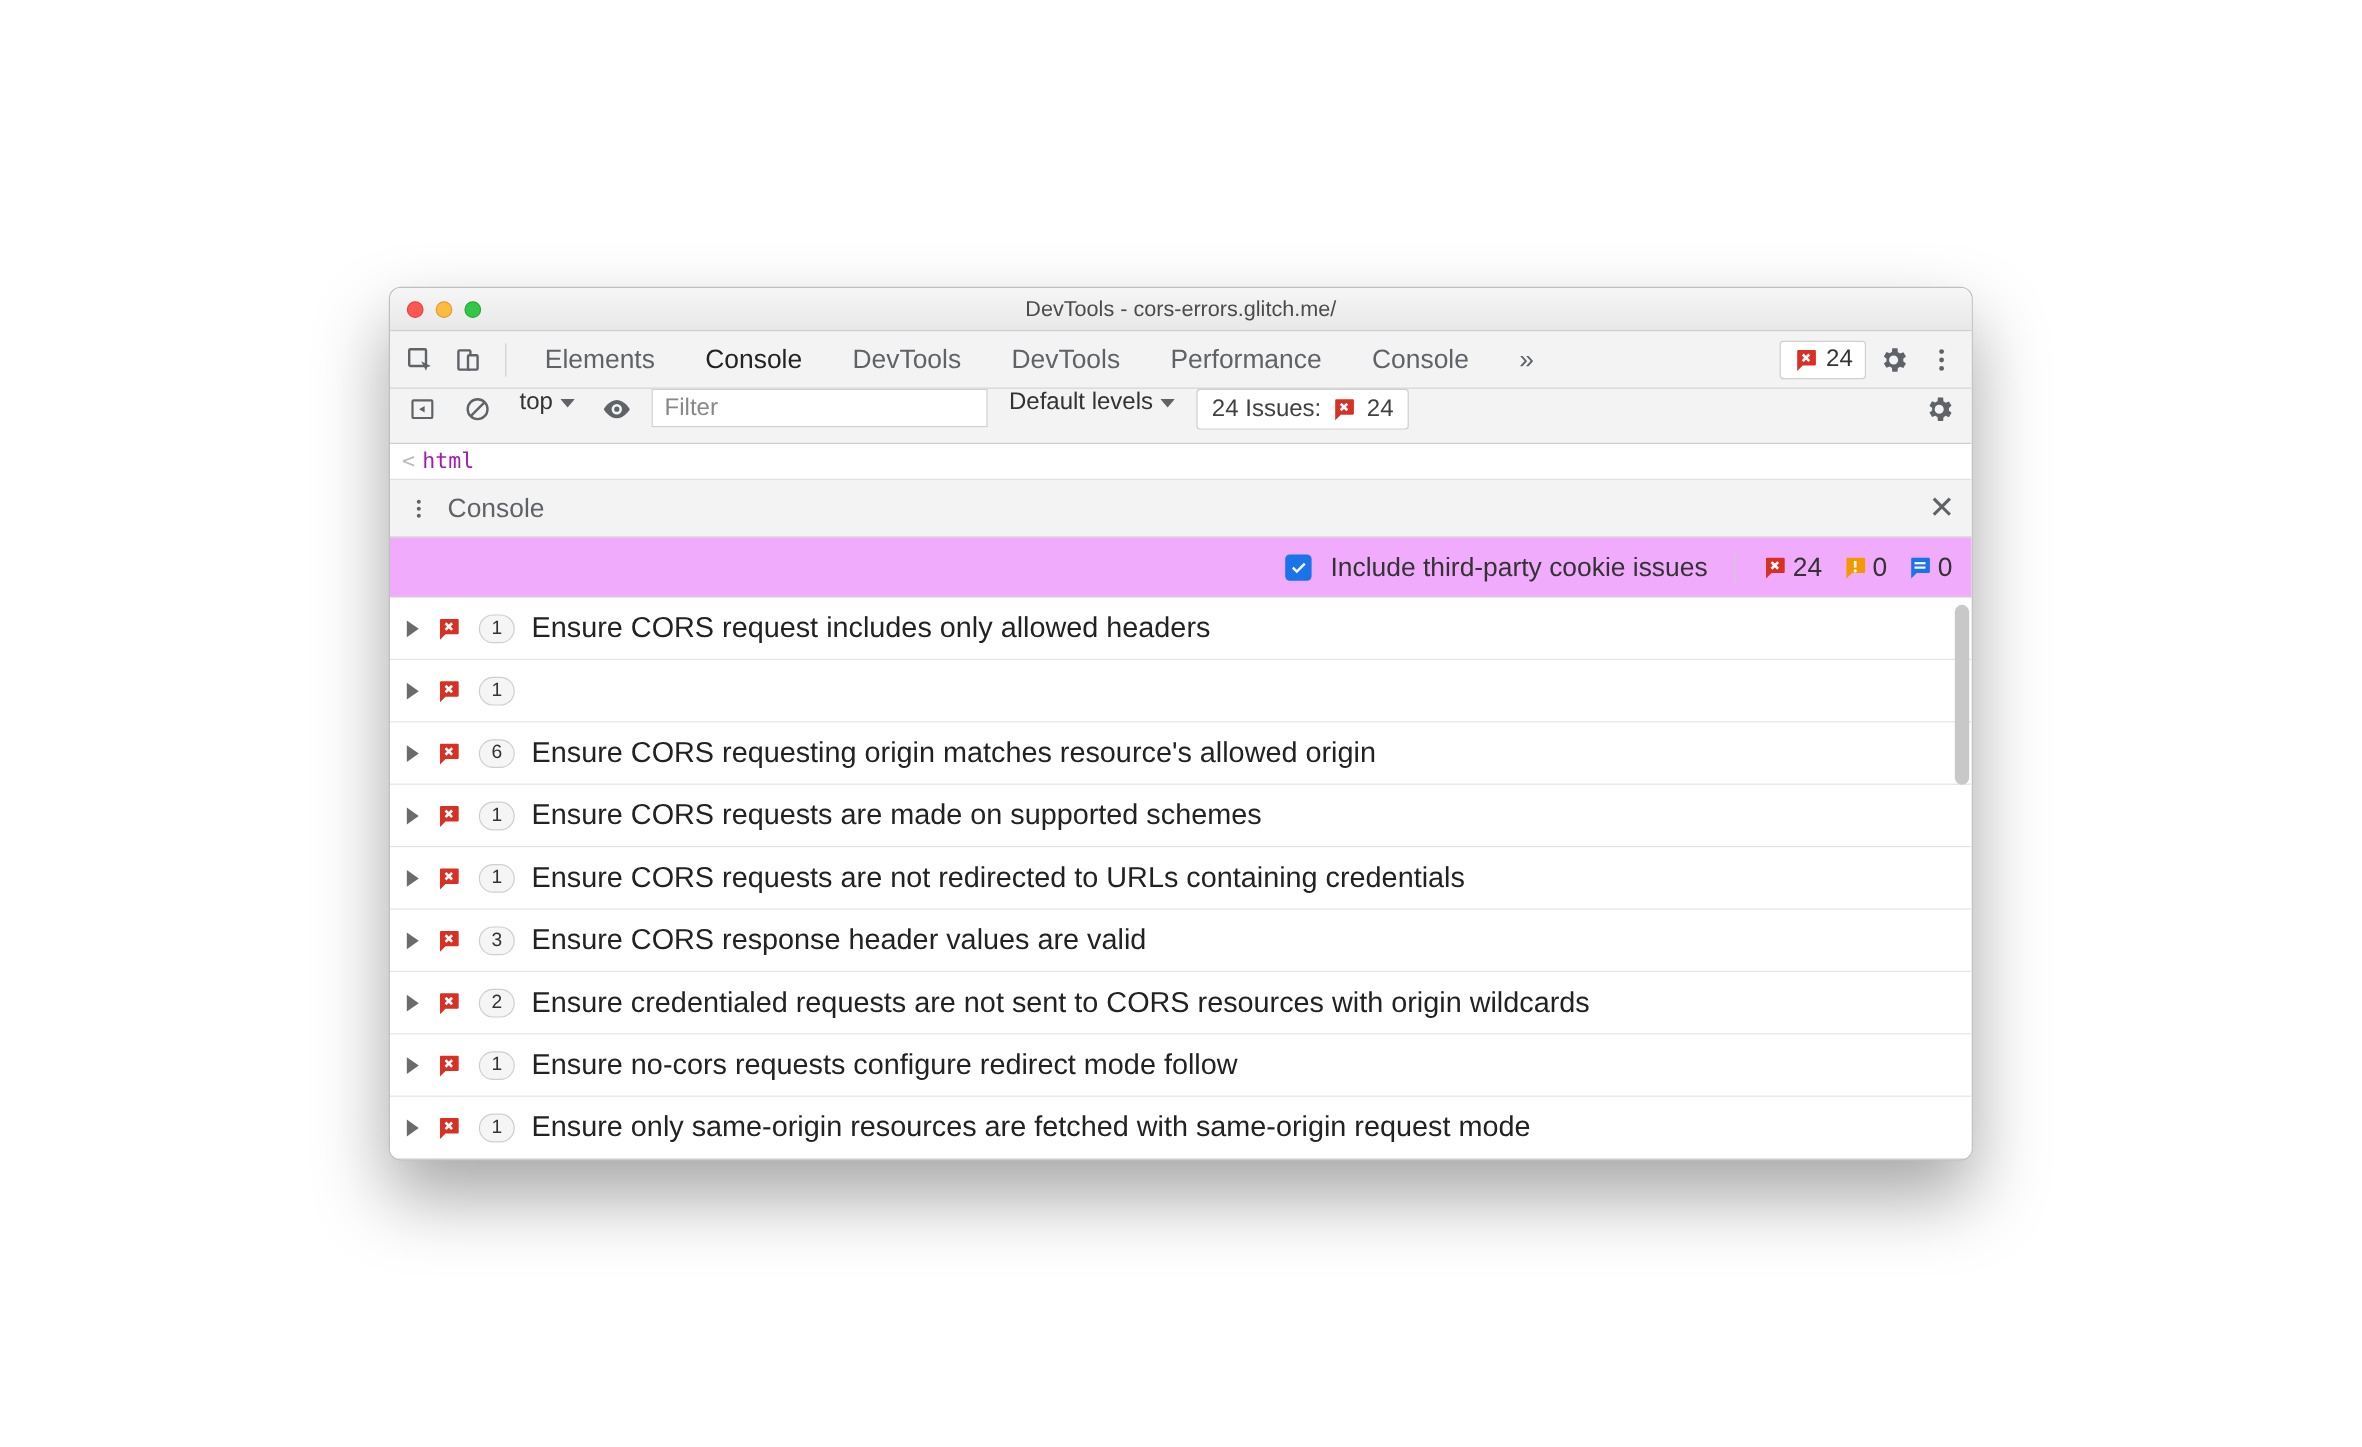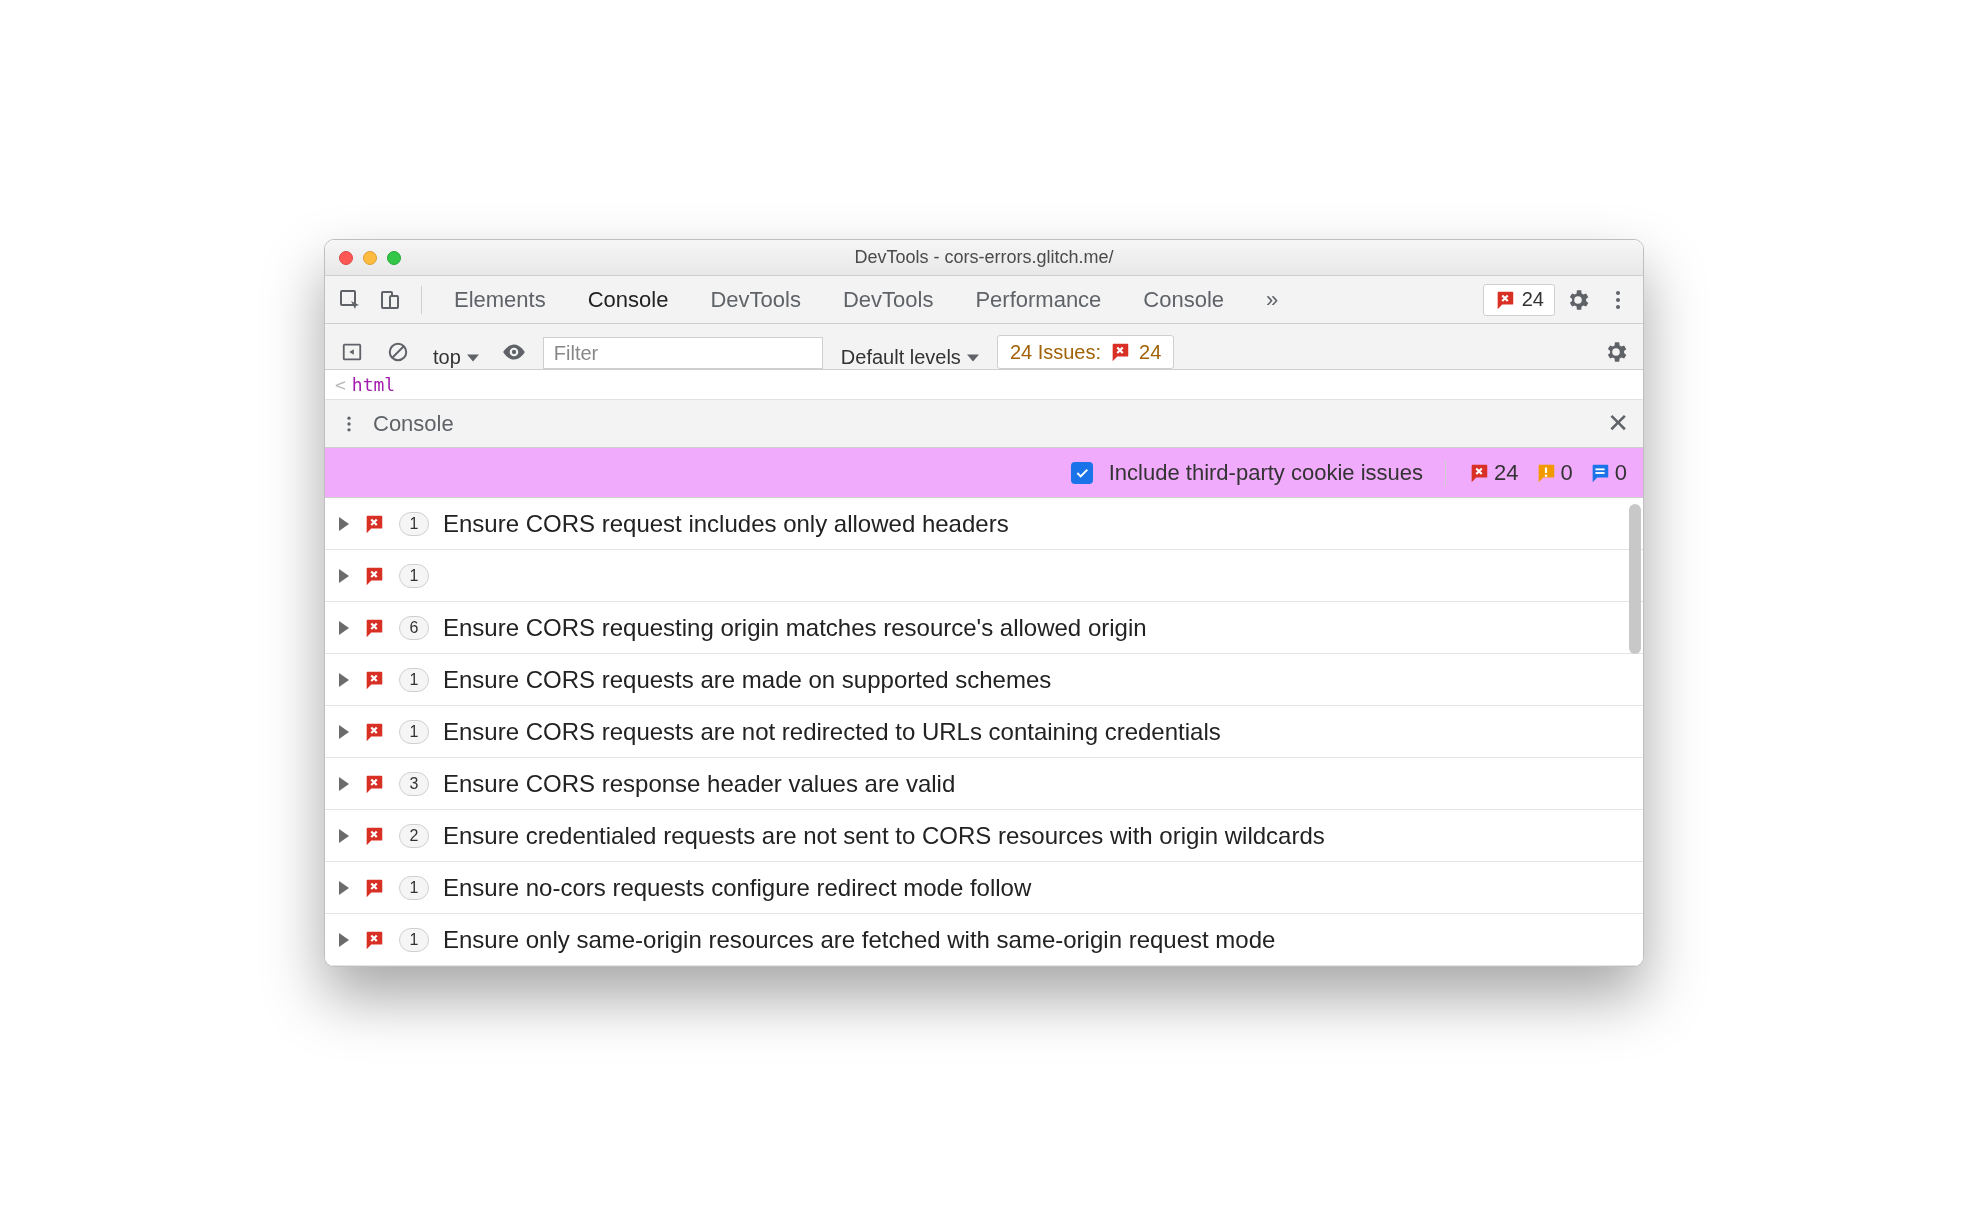--- a/index.html
+++ b/index.html
@@ -74,39 +74,39 @@
     border:1px solid #cfcfcf; background:#fff;
     height:32px; padding:0 10px; border-radius:3px;
     font-size:20px; color:#333;
   }
   .iconbtn {
     width:34px; height:34px; display:flex; align-items:center; justify-content:center;
     color:#5f6368;
   }
   
   .toolbar2 {
-    display:flex; align-items:flex-end; gap:12px;
+    display:flex; align-items:flex-start; gap:12px;
     height:46px; background:#f3f3f3;
     border-bottom:1px solid #cfcfcf;
     padding:0 10px; font-size:20px; color:#5f6368;
   }
   .dropdown {
     display:flex; align-items:center; gap:6px; color:#333;
     padding:0 6px;
   }
   .filter-input {
     width:280px; height:32px; border:1px solid #cfcfcf; background:#fff;
     font-size:20px; padding:0 10px; color:#0f766e;
   }
   .filter-input::placeholder{ color:#888; }
   .issuesbox {
     display:flex; align-items:center; gap:8px;
     border:1px solid #cfcfcf; background:#fff;
     height:34px; padding:0 12px; border-radius:3px;
-    font-size:20px; color:#a16207;
+    font-size:20px; color:#404040;
   }
   
   .htmlhint {
     height:30px; display:flex; align-items:center;
     border-bottom:1px solid #e1e1e1;
     padding-left:10px;
     font-family: Menlo, Consolas, monospace;
     font-size:18px; color:#a31caf; background:#fff;
   }
   .htmlhint .chev{ color:#bbb; margin-right:6px;}

